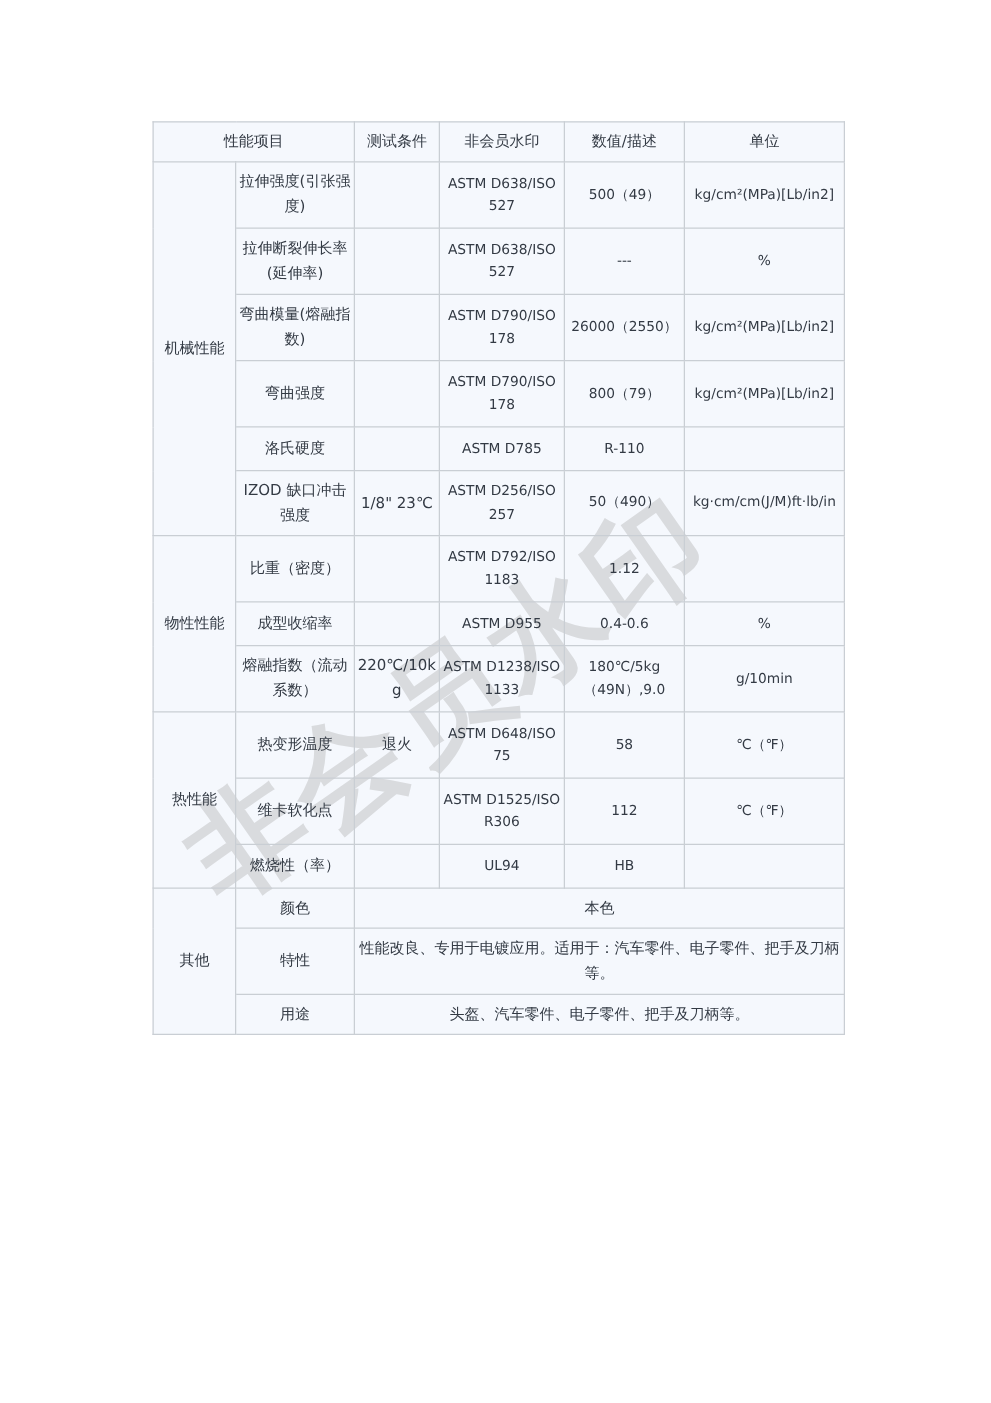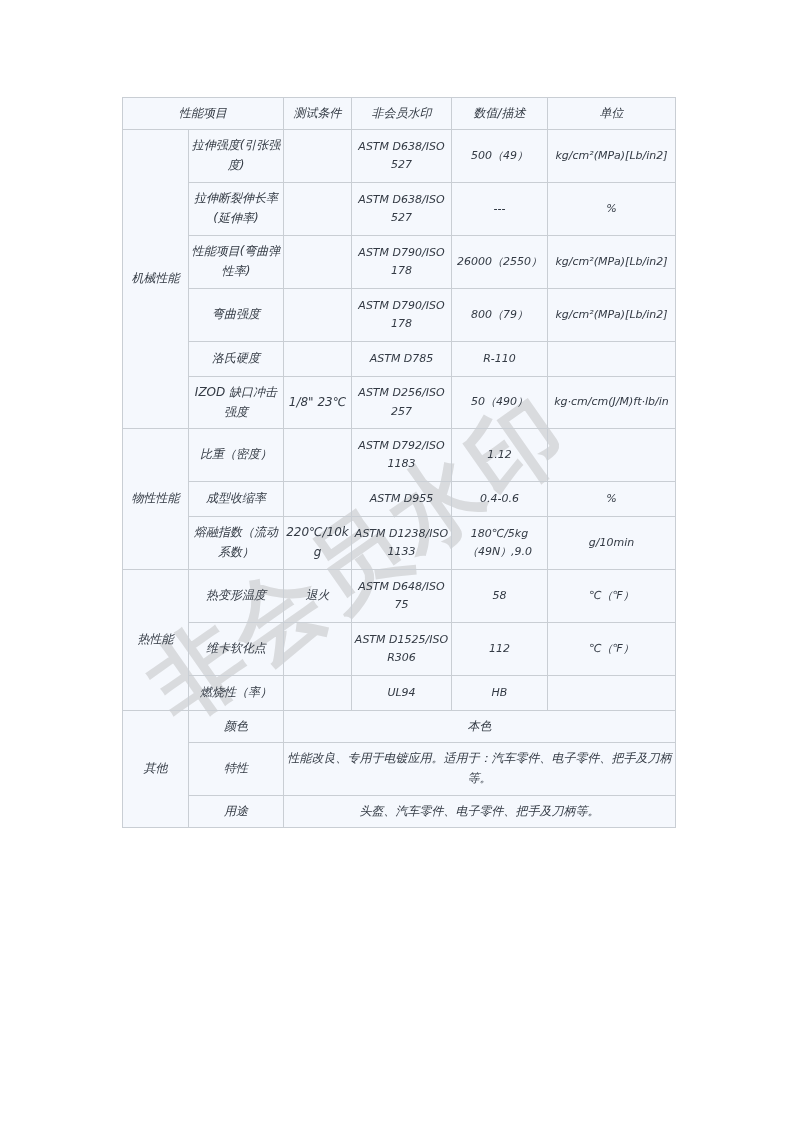--- a/index.html
+++ b/index.html
@@ -40,21 +40,20 @@
   }
   table.props {
     position: relative;
     z-index: 2;
     width: 553px;
     table-layout: fixed;
     border-collapse: collapse;
     background: transparent;
     color: var(--text);
     font-size: 12px;
-    font-style: italic;
   }
   table.props col.c-group { width: 66px; }
   table.props col.c-prop  { width: 95px; }
   table.props col.c-cond  { width: 68px; }
   table.props col.c-meth  { width: 100px; }
   table.props col.c-val   { width: 96px; }
   table.props col.c-unit  { width: 128px; }
   table.props th, table.props td {
     border: 1px solid var(--border);
     background: transparent;
@@ -108,21 +107,21 @@
       <td class="unit">kg/cm²(MPa)[Lb/in2]</td>
     </tr>
     <tr class="h53">
       <td>拉伸断裂伸长率(延伸率)</td>
       <td></td>
       <td class="meth">ASTM D638/ISO 527</td>
       <td class="val">---</td>
       <td class="unit">%</td>
     </tr>
     <tr class="h53">
-      <td>性能项目(弯曲弹性率)</td>
+      <td>弯曲模量(熔融指数)</td>
       <td></td>
       <td class="meth">ASTM D790/ISO 178</td>
       <td class="val">26000（2550）</td>
       <td class="unit">kg/cm²(MPa)[Lb/in2]</td>
     </tr>
     <tr class="h53">
       <td>弯曲强度</td>
       <td></td>
       <td class="meth">ASTM D790/ISO 178</td>
       <td class="val">800（79）</td>

